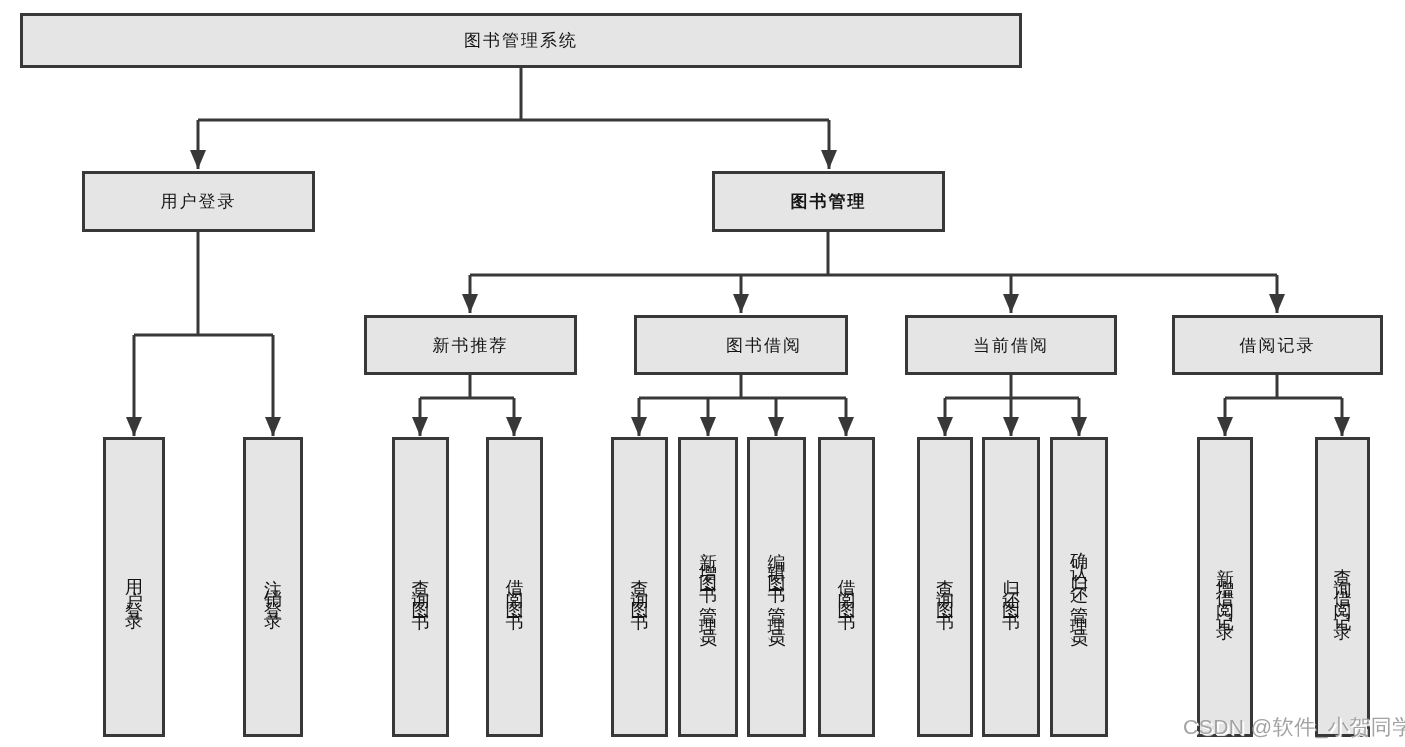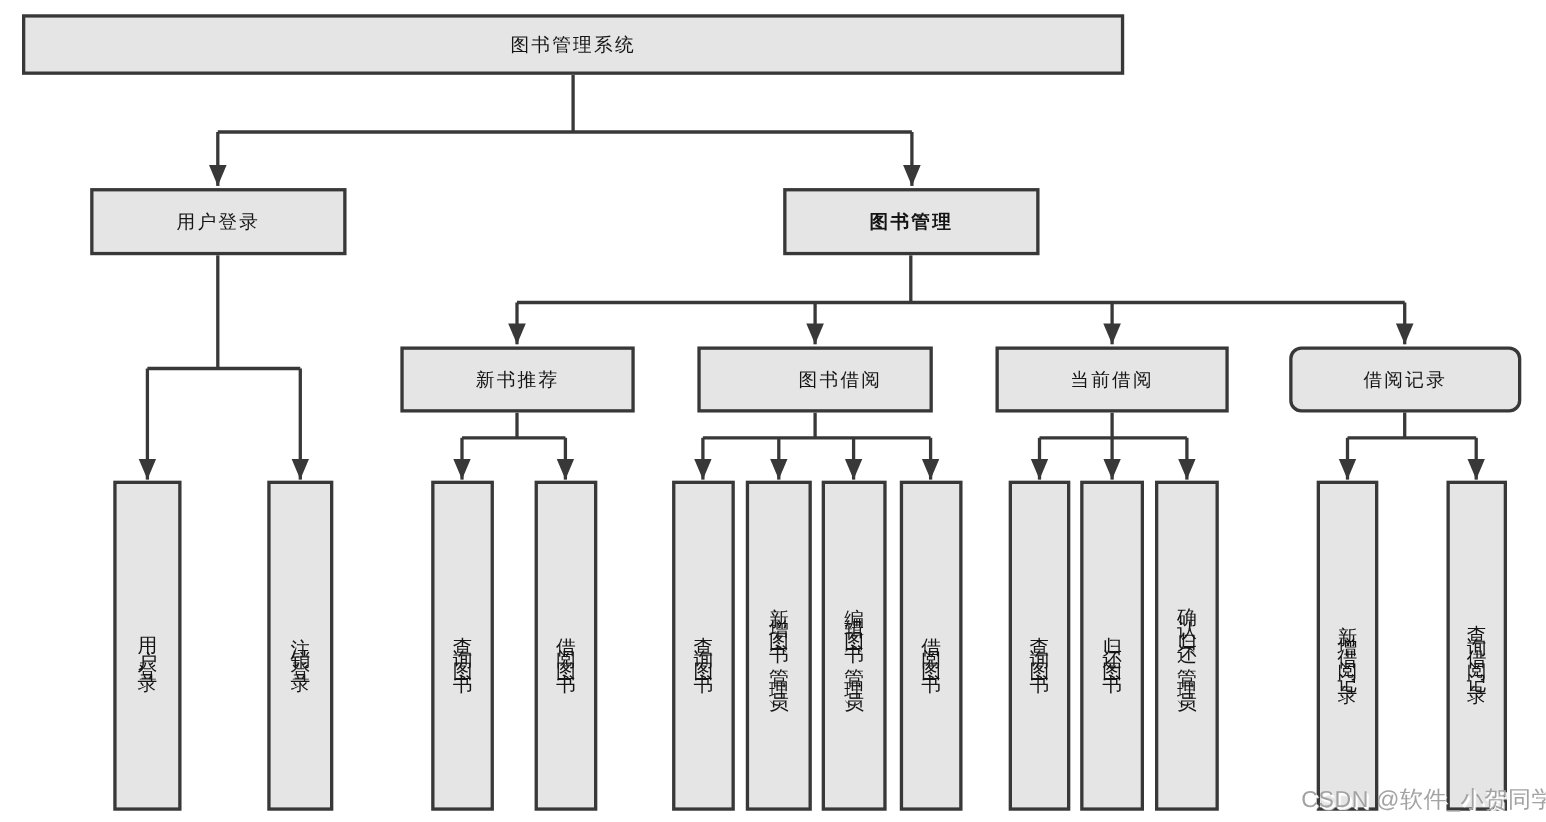--- a/index.html
+++ b/index.html
@@ -114,21 +114,21 @@
   </svg>
 
   <div class="box hbox" style="left:20px; top:13px; width:1002px; height:55px;">图书管理系统</div>
 
   <div class="box hbox" style="left:82px; top:171px; width:233px; height:61px;">用户登录</div>
   <div class="box hbox" style="left:712px; top:171px; width:233px; height:61px;font-weight:bold;">图书管理</div>
 
   <div class="box hbox" style="left:364px; top:315px; width:213px; height:60px;">新书推荐</div>
   <div class="box hbox" style="left:634px; top:315px; width:214px; height:60px;padding-left:46px;">图书借阅</div>
   <div class="box hbox" style="left:905px; top:315px; width:212px; height:60px;">当前借阅</div>
-  <div class="box hbox" style="left:1172px; top:315px; width:211px; height:60px;border-radius:11px;">借阅记录</div>
+  <div class="box hbox" style="left:1172px; top:315px; width:211px; height:60px;">借阅记录</div>
 
   <div class="box vbox" style="left:103px; top:437px; width:62px; height:300px;">用户登录</div>
   <div class="box vbox" style="left:243px; top:437px; width:60px; height:300px;">注销登录</div>
 
   <div class="box vbox" style="left:392px; top:437px; width:57px; height:300px;">查询图书</div>
   <div class="box vbox" style="left:486px; top:437px; width:57px; height:300px;">借阅图书</div>
 
   <div class="box vbox" style="left:611px; top:437px; width:57px; height:300px;">查询图书</div>
   <div class="box vbox" style="left:678px; top:437px; width:60px; height:300px;">新增图书（管理员）</div>
   <div class="box vbox" style="left:747px; top:437px; width:59px; height:300px;">编辑图书（管理员）</div>

